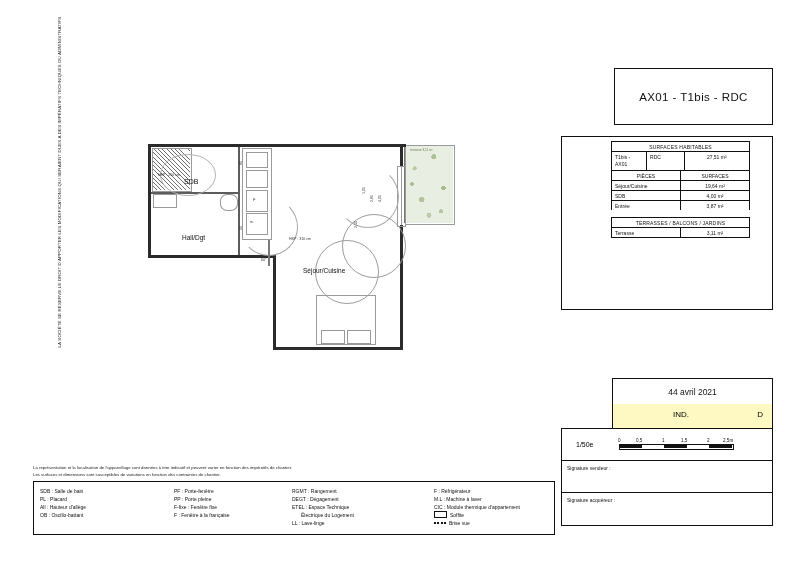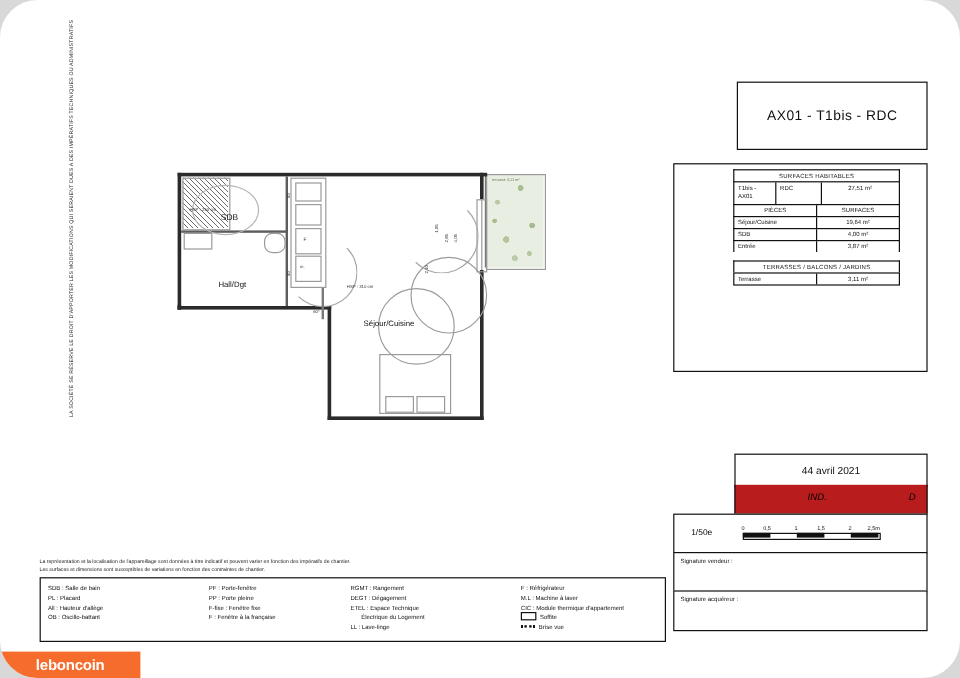--- a/index.html
+++ b/index.html
@@ -1,17 +1,17 @@
 <!DOCTYPE html>
 <html><head>
 <meta charset="utf-8">
 <style>
   html,body{margin:0;padding:0;background:#d8d8d8;}
   body{font-family:"Liberation Sans",sans-serif;}
-  .page{position:relative;width:800px;height:565px;background:#ffffff;overflow:hidden;border-radius:31px;}
+  .page{position:relative;width:800px;height:565px;background:#ffffff;overflow:hidden;}
 
   
   .vertical-note{
     position:absolute;left:-136px;top:150px;width:390px;
     transform:rotate(-90deg);transform-origin:center center;
     font-size:4.4px;letter-spacing:.15px;color:#222;white-space:nowrap;
   }
 
   
   .titleblock{
@@ -40,21 +40,21 @@
   .tall{line-height:1.5;}
 
   
   .datebox{
     position:absolute;left:612px;top:378px;width:159px;height:26px;
     border:1px solid #111;display:flex;align-items:center;justify-content:center;
     font-size:8.5px;color:#111;background:#fff;
   }
   .indbox{
     position:absolute;left:612px;top:404px;width:159px;height:24px;
-    border:1px solid #111;border-top:none;background:#b91c1c;font-style:italic;
+    border:1px solid #111;border-top:none;background:#fef9c3;
   }
   .indbox .ind-label{position:absolute;left:60px;top:6px;font-size:8px;}
   .indbox .ind-val{position:absolute;right:9px;top:6px;font-size:8px;}
 
   
   .scalebox{
     position:absolute;left:561px;top:428px;width:210px;height:32px;
     border:1px solid #111;border-top:1px solid #111;background:#fff;
   }
   .scale-label{position:absolute;left:14px;top:12px;font-size:7px;}
@@ -294,17 +294,14 @@
     </div>
     <div class="col lc4">
       <div>F : Réfrigérateur</div>
       <div>M.L : Machine à laver</div>
       <div>CIC : Module thermique d'appartement</div>
       <div><span class="sw-box"></span><span>Soffite</span></div>
       <div><span class="sw sw-dot"></span><span>Brise vue</span></div>
     </div>
   </div>
 
-  <div class="watermark">
-    <span>leboncoin</span>
-  </div>
 
 </div>
 
 </body></html>

